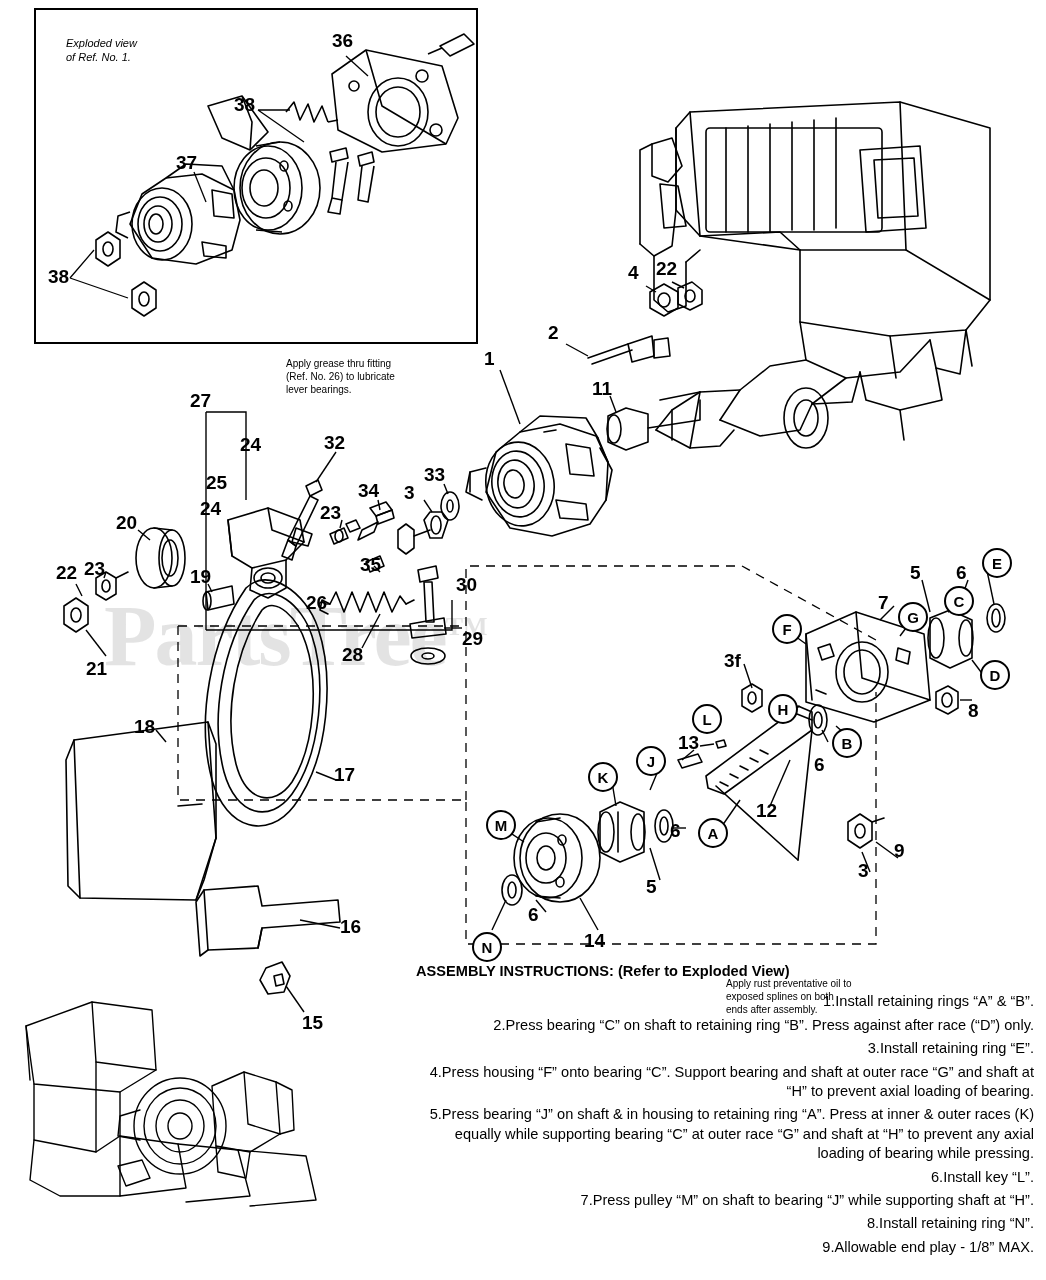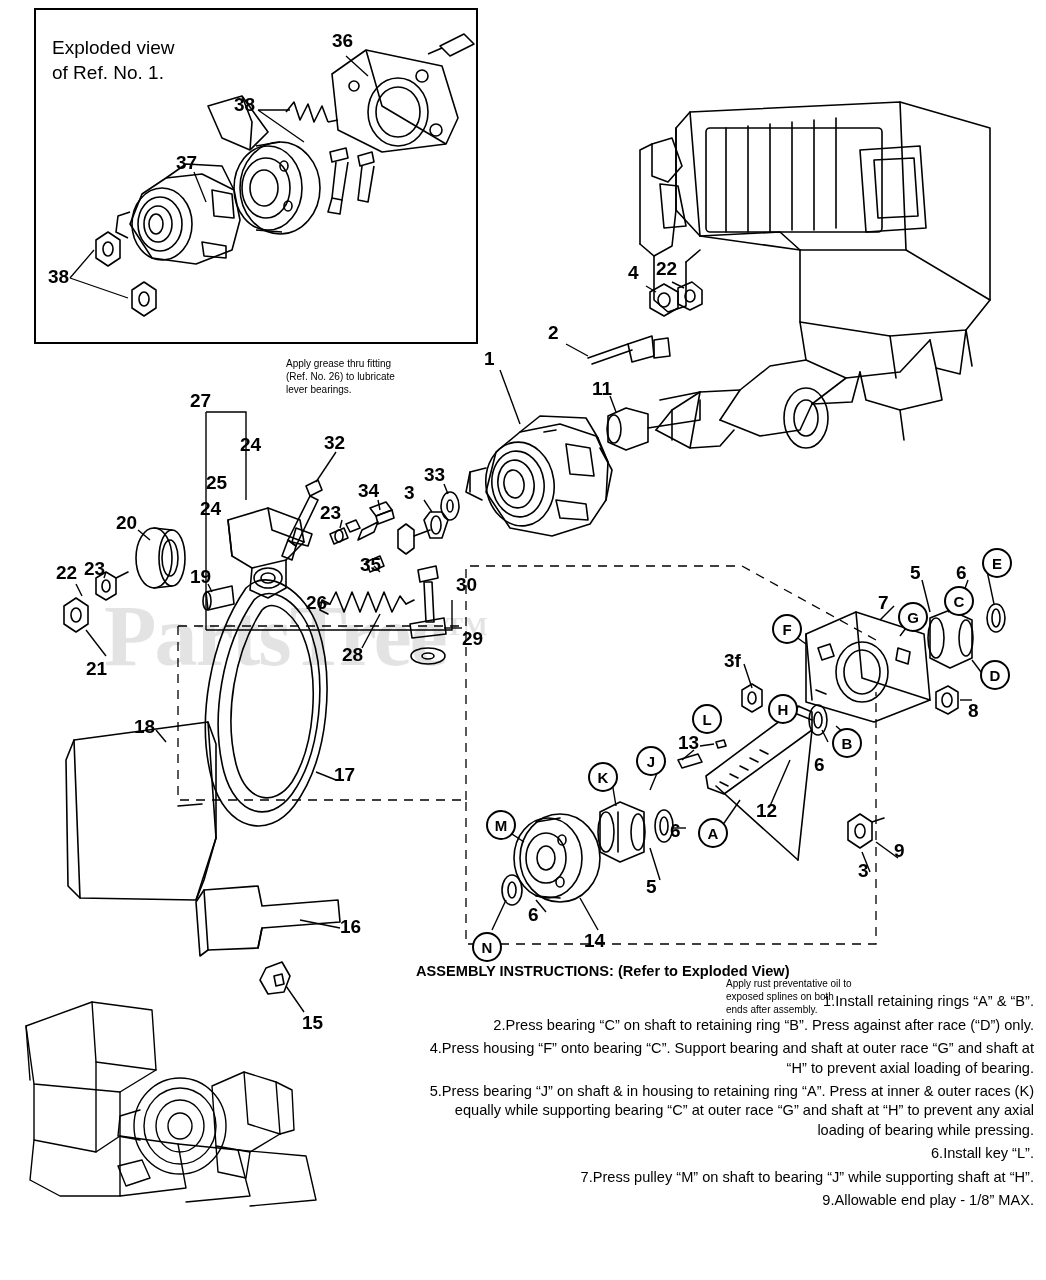--- a/index.html
+++ b/index.html
@@ -12,21 +12,21 @@
   .letter-circle{
     width:26px;height:26px;border:2px solid #000;border-radius:50%;
     display:flex;align-items:center;justify-content:center;
     font-size:15px;font-weight:bold;background:#fff;
   }
   .note{font-size:10px;line-height:1.28;font-family:Liberation Sans, sans-serif;}
   .inset-box{
     position:absolute;left:34px;top:8px;width:440px;height:332px;
     border:2px solid #000;background:#fff;
   }
-  .inset-caption{position:absolute;left:16px;top:26px;font-size:19px;line-height:1.3;}
+  .inset-caption{position:absolute;left:30px;top:26px;font-size:11px;line-height:1.3;font-style:italic;}
   #watermark{
     position:absolute;left:104px;top:586px;width:700px;
     font-family:"Liberation Serif", serif;font-size:86px;font-weight:bold;
     color:rgba(0,0,0,0.11);letter-spacing:-2px;user-select:none;
   }
   #watermark .tm{font-size:26px;vertical-align:super;letter-spacing:0;}
   .instr{
     position:absolute;left:416px;top:962px;width:618px;
     font-size:14.6px;line-height:1.33;
   }
@@ -497,19 +497,21 @@
 
 <div id="watermark">
   <span>PartsTree</span><span class="tm">TM</span>
 </div>
 
 <div class="instr">
   <div class="head">ASSEMBLY INSTRUCTIONS: (Refer to Exploded View)</div>
   <ol>
     <li><span class="n">1.</span><span>Install retaining rings “A” &amp; “B”.</span></li>
     <li><span class="n">2.</span><span>Press bearing “C” on shaft to retaining ring “B”. Press against after race (“D”) only.</span></li>
+    <li><span class="n">3.</span><span>Install retaining ring “E”.</span></li>
     <li><span class="n">4.</span><span>Press housing “F” onto bearing “C”. Support bearing and shaft at outer race “G” and shaft at “H” to prevent axial loading of bearing.</span></li>
     <li><span class="n">5.</span><span>Press bearing “J” on shaft &amp; in housing to retaining ring “A”. Press at inner &amp; outer races (K) equally while supporting bearing “C” at outer race “G” and shaft at “H” to prevent any axial loading of bearing while pressing.</span></li>
     <li><span class="n">6.</span><span>Install key “L”.</span></li>
     <li><span class="n">7.</span><span>Press pulley “M” on shaft to bearing “J” while supporting shaft at “H”.</span></li>
+    <li><span class="n">8.</span><span>Install retaining ring “N”.</span></li>
     <li><span class="n">9.</span><span>Allowable end play - 1/8” MAX.</span></li>
   </ol>
 </div>
 
 </body></html>

